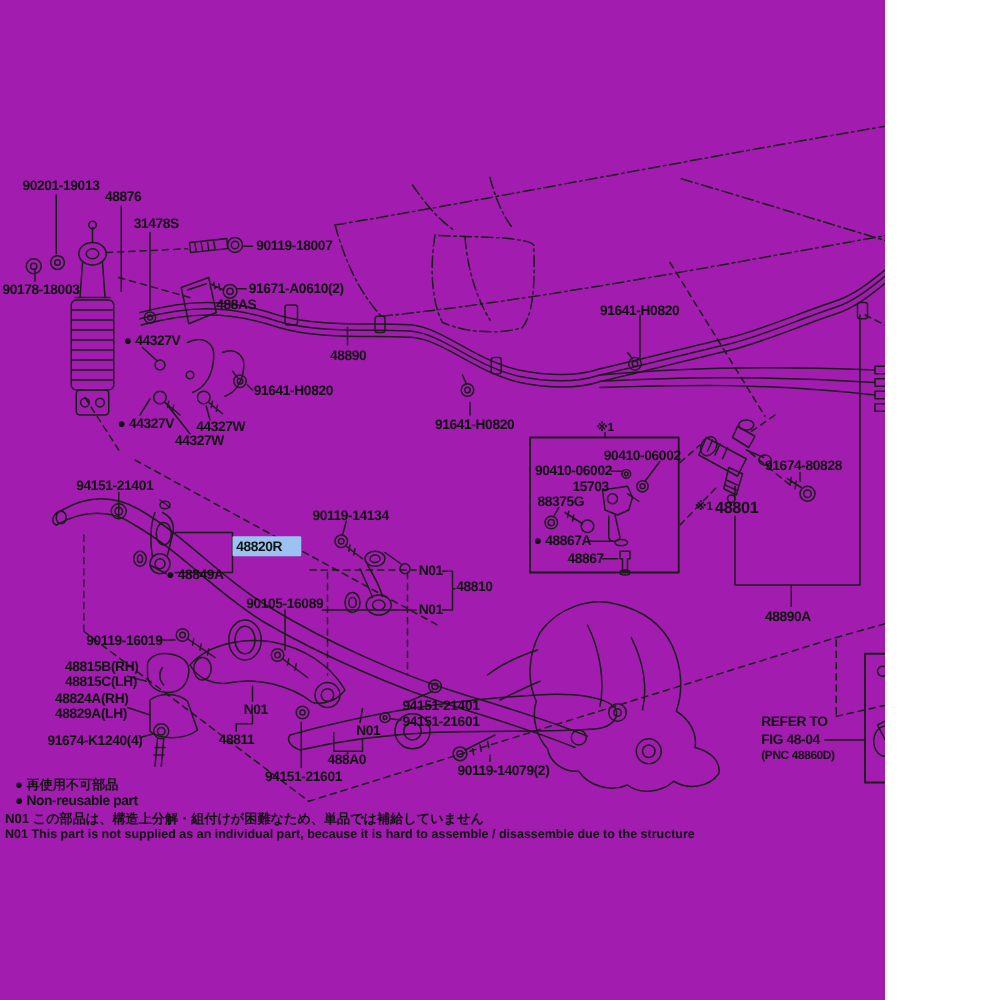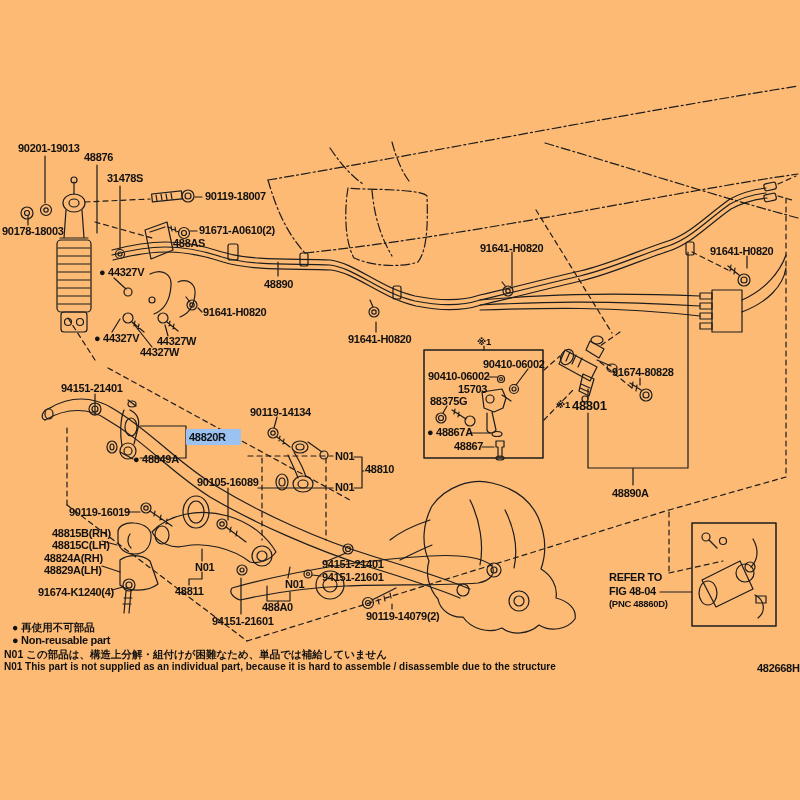--- a/index.html
+++ b/index.html
@@ -1,16 +1,16 @@
 <!DOCTYPE html>
 <html><head>
 <meta charset="utf-8">
 <style>
   html,body{margin:0;padding:0;background:#fff;}
-  .stage{position:relative;width:800px;height:800px;background:#fdba74;overflow:hidden;}
+  .stage{position:relative;width:708px;height:800px;background:#a21caf;overflow:hidden;}
   svg{display:block;}
   .art path,.art rect,.art circle,.art ellipse,.art line,.art polyline{
     fill:none;stroke:#1c1c1c;stroke-width:1.2;stroke-linecap:round;stroke-linejoin:round;}
   .art .thin{stroke-width:1;}
   .art .thick{stroke-width:1.5;}
   .dash{stroke-dasharray:5 4;}
   .dashdot{stroke-dasharray:9 3 2 3;}
   text{font-family:"Liberation Sans","DejaVu Sans",sans-serif;font-weight:bold;
        font-size:11px;fill:#111;letter-spacing:-0.3px;}
   text.sm{font-size:9.5px;}

